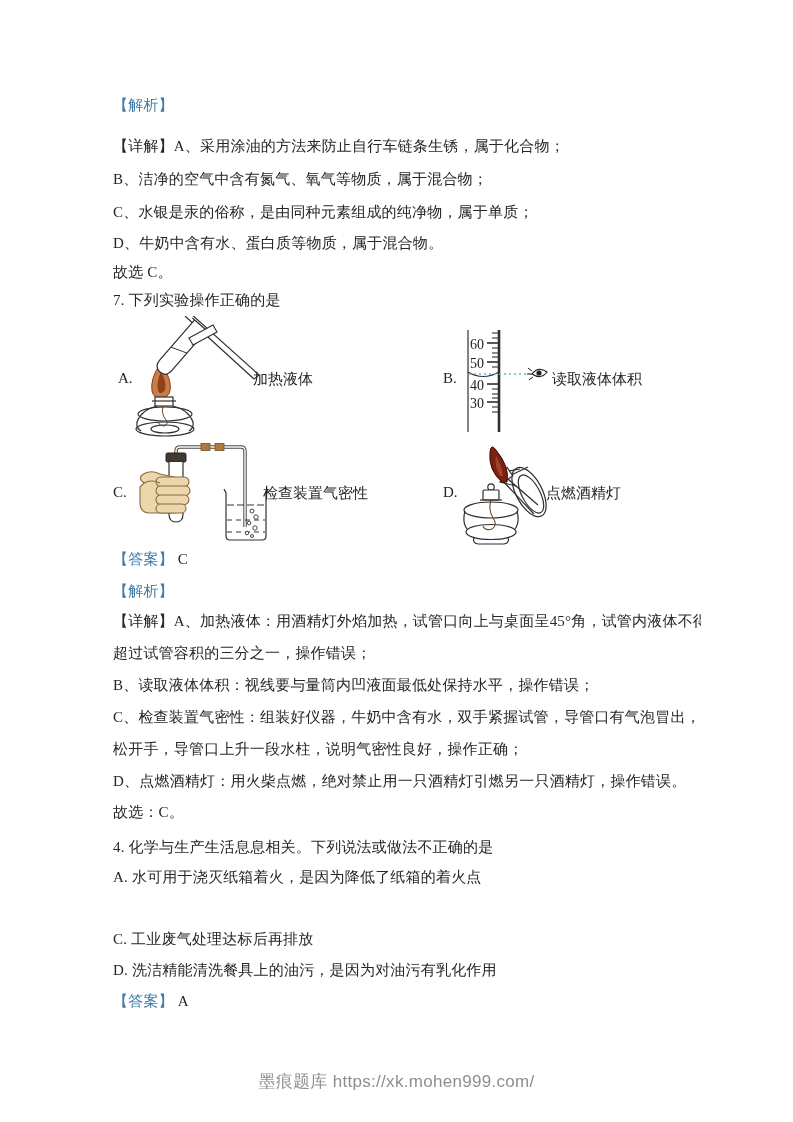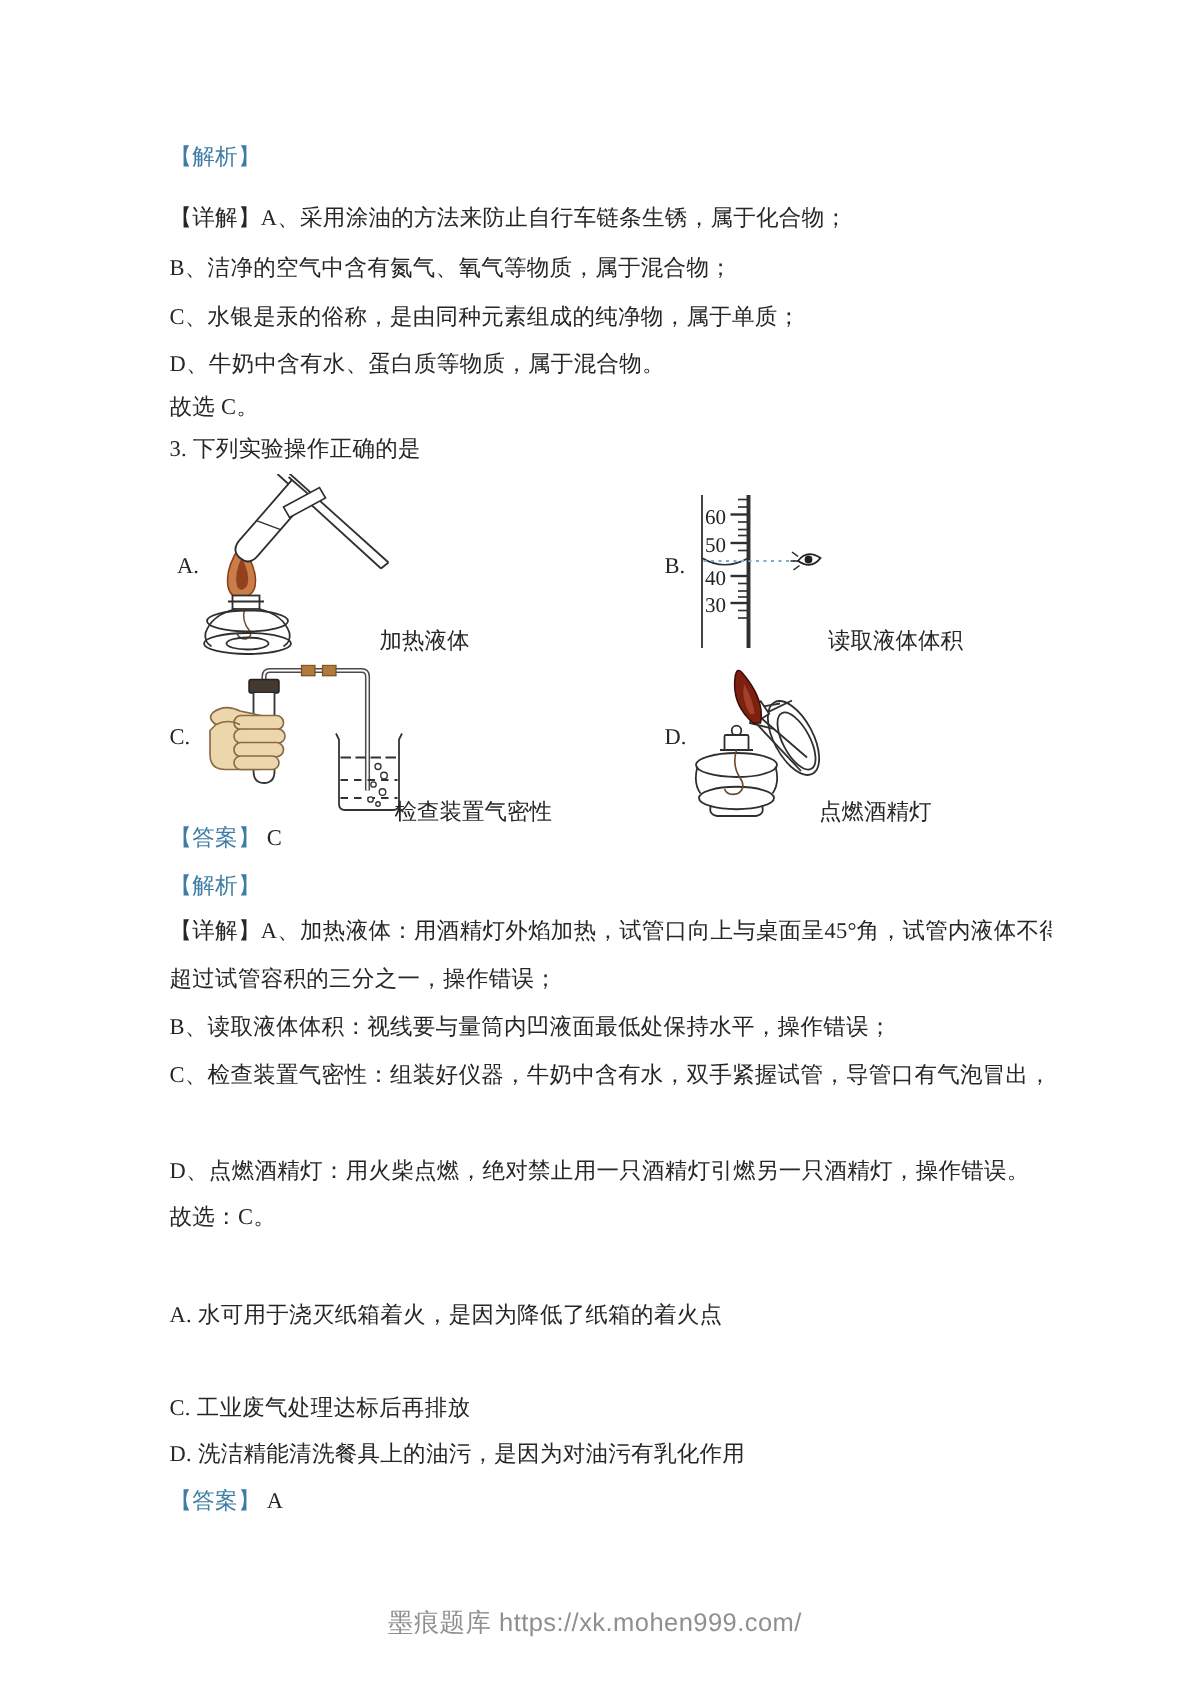--- a/index.html
+++ b/index.html
@@ -7,42 +7,42 @@
     position:relative; width:701px; height:1122px; overflow:hidden;
     background:#ffffff; font-family:"Liberation Serif","DejaVu Serif",serif;
     color:#262626;
   }
   .tline{
     position:absolute; left:113px; white-space:nowrap;
     font-size:15px; line-height:19px; letter-spacing:0.2px;
   }
   .blue{ color:#3e7ca6; }
   .optletter{ position:absolute; font-size:15px; }
-  .diaglabel{ position:absolute; font-size:15px; white-space:nowrap;margin-top:48px; }
+  .diaglabel{ position:absolute; font-size:15px; white-space:nowrap; }
   .dsvg{ position:absolute; }
   .footer{
     position:absolute; left:0; top:1070px; width:793px; text-align:center;
     font-family:"Liberation Sans","DejaVu Sans",sans-serif;
     font-size:17px; color:#8f8f8f; letter-spacing:0.3px;
   }
   svg text{ font-family:"Liberation Serif","DejaVu Serif",serif; fill:#222; }
 </style>
 </head>
 <body>
 
 <div class="page">
 
   <div class="tline blue" style="top:96px">【解析】</div>
   <div class="tline" style="top:137px">【详解】A、采用涂油的方法来防止自行车链条生锈，属于化合物；</div>
   <div class="tline" style="top:170px">B、洁净的空气中含有氮气、氧气等物质，属于混合物；</div>
   <div class="tline" style="top:203px">C、水银是汞的俗称，是由同种元素组成的纯净物，属于单质；</div>
   <div class="tline" style="top:234px">D、牛奶中含有水、蛋白质等物质，属于混合物。</div>
   <div class="tline" style="top:263px">故选 C。</div>
 
-  <div class="tline" style="top:291px">3. 下列实验操作正确的是</div>
+  <div class="tline" style="top:291px">7. 下列实验操作正确的是</div>
 
   <div class="optletter" style="left:118px; top:370px">A.</div>
   <svg class="dsvg" style="left:133px; top:316px" width="132" height="130" viewBox="0 0 132 130">
 
     <g stroke="#2f2f2f" stroke-width="1.2" fill="none">
       <line x1="52" y1="0" x2="121" y2="63"></line>
       <line x1="57" y1="-3" x2="126" y2="59"></line>
       <line x1="121" y1="63" x2="126" y2="59"></line>
     </g>
 
@@ -190,23 +190,25 @@
   <div class="diaglabel" style="left:546px; top:484px">点燃酒精灯</div>
 
   <div class="tline" style="top:550px">
     <span class="blue">【答案】</span><span style="margin-left:4px">C</span>
   </div>
   <div class="tline blue" style="top:582px">【解析】</div>
   <div class="tline" style="top:612px">【详解】A、加热液体：用酒精灯外焰加热，试管口向上与桌面呈45°角，试管内液体不得</div>
   <div class="tline" style="top:644px">超过试管容积的三分之一，操作错误；</div>
   <div class="tline" style="top:676px">B、读取液体体积：视线要与量筒内凹液面最低处保持水平，操作错误；</div>
   <div class="tline" style="top:708px">C、检查装置气密性：组装好仪器，牛奶中含有水，双手紧握试管，导管口有气泡冒出，</div>
+  <div class="tline" style="top:740px">松开手，导管口上升一段水柱，说明气密性良好，操作正确；</div>
   <div class="tline" style="top:772px">D、点燃酒精灯：用火柴点燃，绝对禁止用一只酒精灯引燃另一只酒精灯，操作错误。</div>
   <div class="tline" style="top:803px">故选：C。</div>
 
+  <div class="tline" style="top:838px">4. 化学与生产生活息息相关。下列说法或做法不正确的是</div>
   <div class="tline" style="top:868px">A. 水可用于浇灭纸箱着火，是因为降低了纸箱的着火点</div>
   <div class="tline" style="top:961px">D. 洗洁精能清洗餐具上的油污，是因为对油污有乳化作用</div>
   <div class="tline" style="top:930px">C. 工业废气处理达标后再排放</div>
   <div class="tline" style="top:992px">
     <span class="blue">【答案】</span><span style="margin-left:4px">A</span>
   </div>
 
   <div class="footer">墨痕题库 https://xk.mohen999.com/</div>
 
 </div>

